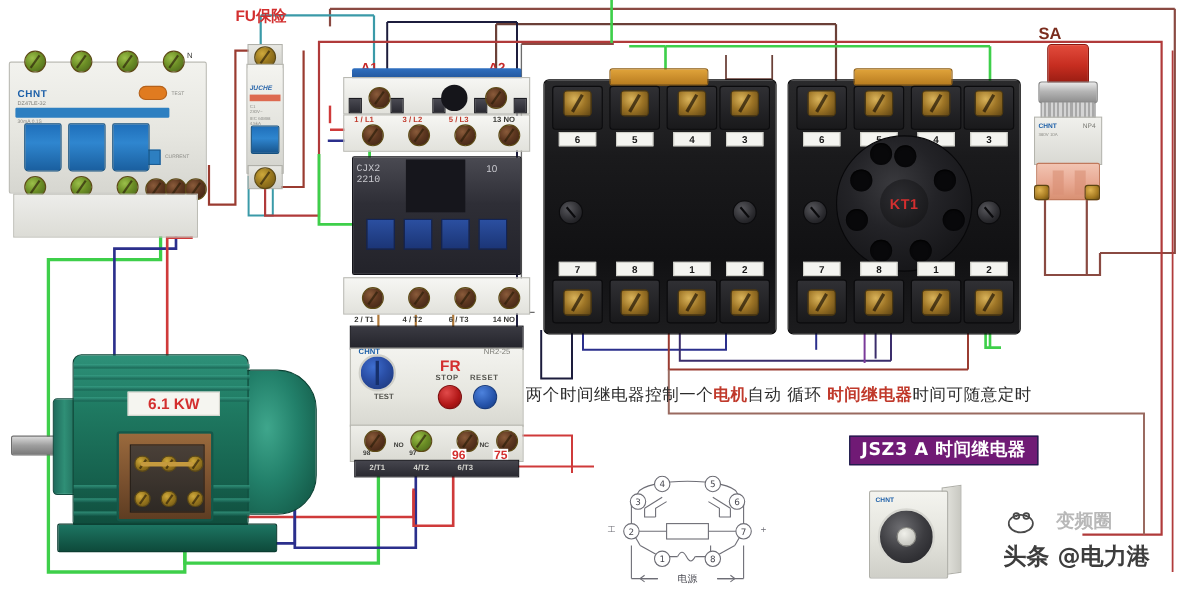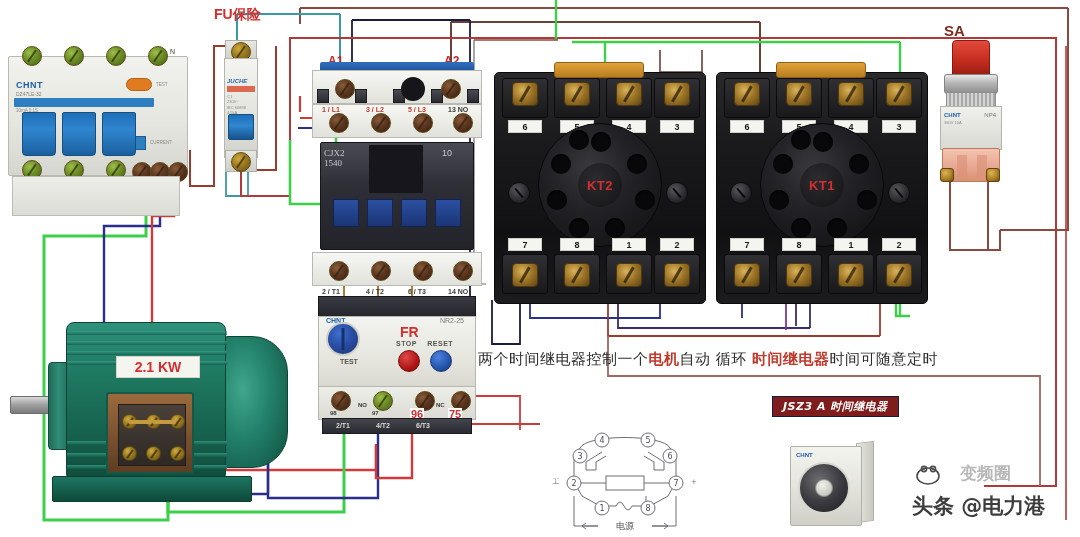--- a/index.html
+++ b/index.html
@@ -107,21 +107,21 @@
     background: linear-gradient(180deg,#f6f6f3,#e2e2dc);
     border:1px solid #b9b9b2;
   }
   .km-core {
     position:absolute; left:8px; top:80px; width:154px; height:108px;
     background: linear-gradient(180deg,#4a4a52 0%,#2e2e36 40%,#23232a 100%);
     border:1px solid #14141a; border-radius:2px;
   }
   .km-code {
     position:absolute; left:12px; top:86px; font-size:9px; color:#c9c9cf;
-    line-height:1.15; font-family:Liberation Serif, serif;
+    line-height:1.15; font-family:Liberation Mono, monospace;
   }
   .km-10 { position:absolute; right:30px; top:86px; font-size:9px; color:#c9c9cf; }
   .km-bluebtn {
     position:absolute; width:26px; height:28px;
     background: linear-gradient(180deg,#2b4fa0,#1b3576); border:1px solid #122456;
   }
   .km-plate {
     position:absolute; left:30px; top:150px; width:112px; height:28px;
     background:#f2f2ee; border:1px solid #cfcfc8;
     display:flex; align-items:center; justify-content:center;
@@ -370,24 +370,23 @@
   .lbl-a2   { left:444px; top:54px;  color:#c62828; font-size:12px; }
 
   .caption {
     position:absolute; left:478px; top:350px; font-size:15px; white-space:nowrap;
     font-family:"DejaVu Sans","Liberation Sans",sans-serif; color:#2b2b2b; letter-spacing:.5px;
   }
   .caption .hl { color:#c0392b; font-weight:bold; }
 
   .badge {
     position:absolute; left:772px; top:396px; padding:2px 10px;
-    background:#7f1d1d; color:#ffffff; font-size:11px; font-weight:bold;
+    background:#701a75; color:#ffffff; font-size:16px; font-weight:bold;
     font-family:"DejaVu Sans","Liberation Sans",sans-serif; letter-spacing:.5px;
     border:1px solid #101c44;
-    font-style:italic;
   }
 
   .wm {
     position:absolute; font-family:"DejaVu Sans","Liberation Sans",sans-serif;
     font-weight:bold; color:#4a4a4a; white-space:nowrap;
   }
   .wm-main { left:912px; top:492px; font-size:21px; color:#3d3d3d; }
   .wm-sub  { left:960px; top:462px; font-size:17px; color:#b8b8b8; }
   .wm-bird {
     position:absolute; left:916px; top:462px; width:30px; height:24px;
@@ -563,21 +562,21 @@
 
     <div class="km-core">
       <div class="km-bluebtn" style="left:12px;  top:56px;"></div>
       <div class="km-bluebtn" style="left:46px;  top:56px;"></div>
       <div class="km-bluebtn" style="left:80px;  top:56px;"></div>
       <div class="km-bluebtn" style="left:114px; top:56px;"></div>
       <div style="position:absolute; left:48px; top:2px; width:54px; height:48px; background:#16161c;"></div>
     </div>
     <div class="km-code">
       <span>CJX2</span><br>
-      <span>1540</span>
+      <span>2210</span>
     </div>
     <div class="km-10">10</div>
 
 
     <div class="km-termrow" style="top:190px;">
       <div class="screw dk" style="left:16px;  top:8px;"></div>
       <div class="screw dk" style="left:58px;  top:8px;"></div>
       <div class="screw dk" style="left:100px; top:8px;"></div>
       <div class="screw dk" style="left:140px; top:8px;"></div>
     </div>
@@ -629,21 +628,21 @@
       <div class="mt-fin" style="top:8px;"></div>
       <div class="mt-fin" style="top:18px;"></div>
       <div class="mt-fin" style="top:28px;"></div>
       <div class="mt-fin" style="top:38px;"></div>
       <div class="mt-fin" style="top:118px;"></div>
       <div class="mt-fin" style="top:130px;"></div>
       <div class="mt-fin" style="top:142px;"></div>
     </div>
     <div class="mt-base"></div>
     <div class="mt-plate">
-      <span>2.1 KW</span>
+      <span>6.1 KW</span>
     </div>
     <div class="mt-box">
       <div class="mt-inner"></div>
       <div class="screw sm" style="left:14px; top:20px;"></div>
       <div class="screw sm" style="left:38px; top:20px;"></div>
       <div class="screw sm" style="left:62px; top:20px;"></div>
       <div class="screw sm" style="left:14px; top:52px;"></div>
       <div class="screw sm" style="left:38px; top:52px;"></div>
       <div class="screw sm" style="left:62px; top:52px;"></div>
       <div class="mt-link" style="left:20px; top:26px; width:24px;"></div>
@@ -668,33 +667,20 @@
     <div class="sk-termbox" style="left:112px; top:16px;">
       <div class="sk-tscrew" style="top:3px;"></div>
     </div>
     <div class="sk-num" style="left:135px; top:58px;">4</div>
 
     <div class="sk-termbox" style="left:160px; top:16px;">
       <div class="sk-tscrew" style="top:3px;"></div>
     </div>
     <div class="sk-num" style="left:183px; top:58px;">3</div>
 
-    <div class="sk-center">
-      <div class="sk-hole" style="left:52px; top:8px;"></div>
-      <div class="sk-hole" style="left:88px; top:30px;"></div>
-      <div class="sk-hole" style="left:96px; top:66px;"></div>
-      <div class="sk-hole" style="left:66px; top:94px;"></div>
-      <div class="sk-hole" style="left:30px; top:94px;"></div>
-      <div class="sk-hole" style="left:8px;  top:66px;"></div>
-      <div class="sk-hole" style="left:12px; top:30px;"></div>
-      <div class="sk-hole" style="left:30px; top:6px;"></div>
-      <div class="sk-hub">
-        <span>KT2</span>
-      </div>
-    </div>
     <div class="sk-screwhead" style="left:14px;  top:120px;"></div>
     <div class="sk-screwhead" style="left:172px; top:120px;"></div>
 
     <div class="sk-num" style="left:31px;  top:176px;">7</div>
     <div class="sk-termbox" style="left:8px;   top:192px;">
       <div class="sk-tscrew" style="top:8px;"></div>
     </div>
 
     <div class="sk-num" style="left:83px;  top:176px;">8</div>
     <div class="sk-termbox" style="left:60px;  top:192px;">

